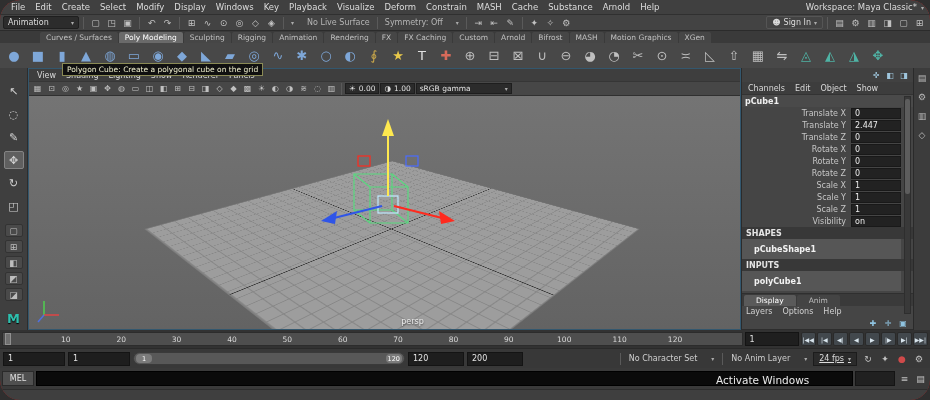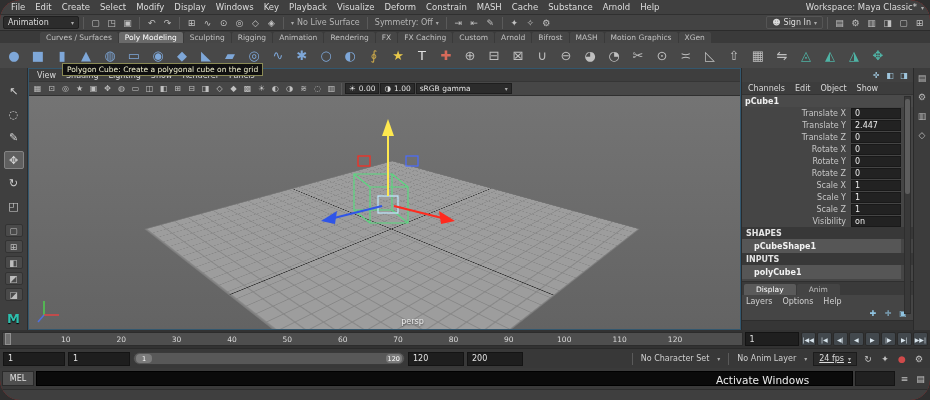--- a/index.html
+++ b/index.html
@@ -7,21 +7,21 @@
 .app{position:relative;width:930px;height:400px;background:#b91c1c;color:#c8c8c8;font-size:8px;display:flex;flex-direction:column;overflow:hidden;border-radius:20px;}
 .menubar{height:14px;background:#404040;display:flex;align-items:center;padding:0 6px;flex:0 0 auto;}
 .mb-item{padding:0 5px;font-size:8.5px;color:#dcdcdc;white-space:nowrap;}
 .mb-right{margin-left:auto;display:flex;align-items:center;gap:4px;color:#dcdcdc;font-size:8.5px;}
 .caret{font-size:6px;color:#aaa;}
 .statusline{height:17px;background:#434343;border-top:1px solid #303030;border-bottom:1px solid #2b2b2b;display:flex;align-items:center;padding:0 3px;gap:2px;flex:0 0 auto;}
 .menuset{width:76px;height:13px;background:#2c2c2c;border:1px solid #1f1f1f;border-radius:2px;display:flex;align-items:center;justify-content:space-between;padding:0 4px;color:#ddd;}
 .vsep{width:1px;height:12px;background:#5a5a5a;margin:0 2px;}
 .icon-group{display:flex;align-items:center;gap:1px;}
 .icon{width:15px;height:15px;display:flex;align-items:center;justify-content:center;font-size:9px;color:#c2c2c2;border-radius:2px;}
-.live-surface,.symmetry{display:flex;align-items:center;gap:3px;color:#b5b5b5;padding:0 3px;white-space:nowrap;}
+.live-surface,.symmetry{display:flex;align-items:center;gap:13px;color:#b5b5b5;padding:0 3px;white-space:nowrap;}
 .spacer{flex:1;}
 .signin{display:flex;align-items:center;gap:3px;color:#ddd;padding:0 5px;border:1px solid #555;border-radius:2px;height:13px;}
 .shelf-tabs{height:12px;background:#3a3a3a;display:flex;align-items:flex-end;padding-left:40px;flex:0 0 auto;overflow:hidden;}
 .shelf-tab{font-size:7.5px;color:#c0c0c0;background:#464646;padding:1px 6px;margin-right:1px;border-radius:2px 2px 0 0;white-space:nowrap;}
 .shelf-tab.active{background:#6a6a6a;color:#fff;}
 .shelf-icons{height:25px;background:#484848;display:flex;align-items:center;padding:0 3px;gap:2px;flex:0 0 auto;overflow:hidden;}
 .shelf-icon{width:22px;height:22px;display:flex;align-items:center;justify-content:center;font-size:13px;border-radius:3px;flex:0 0 auto;}
 .main{flex:1;display:flex;min-height:0;}
 .toolbox{width:28px;background:#3f3f3f;border-right:1px solid #2d2d2d;display:flex;flex-direction:column;align-items:center;padding:14px 0 4px;gap:5px;}
 .tool{width:20px;height:18px;display:flex;align-items:center;justify-content:center;font-size:11px;color:#cfcfcf;border-radius:2px;}
@@ -50,21 +50,21 @@
 .channelbox{width:172px;background:#454545;border-left:1px solid #2b2b2b;display:flex;flex-direction:column;position:relative;font-size:8px;}
 .cb-top{height:14px;display:flex;justify-content:flex-end;align-items:center;gap:2px;padding:0 3px;background:#414141;}
 .cb-top .icon{width:12px;height:12px;font-size:8px;color:#9fc6dd;}
 .cb-menus{height:13px;background:#3d3d3d;display:flex;align-items:center;padding-left:2px;gap:2px;border-bottom:1px solid #333;}
 .cb-menu{padding:0 4px;color:#d8d8d8;}
 .cb-node{height:12px;display:flex;align-items:center;padding-left:3px;font-weight:bold;color:#f0f0f0;background:#4a4a4a;}
 .cb-row{height:12px;display:flex;align-items:center;padding-left:36px;}
 .cb-label{flex:1;text-align:right;padding-right:5px;color:#c6c6c6;}
 .cb-value{width:50px;height:11px;background:#222;border:1px solid #191919;color:#ececec;display:flex;align-items:center;padding:0 3px;margin-right:12px;}
 .cb-header{height:12px;display:flex;align-items:center;padding-left:4px;font-weight:bold;color:#e4e4e4;background:#383838;}
-.cb-subnode{height:14px;display:flex;align-items:center;padding-left:12px;font-weight:bold;color:#f2f2f2;background:#565656;margin-right:12px;}
+.cb-subnode{height:20px;display:flex;align-items:center;padding-left:12px;font-weight:bold;color:#f2f2f2;background:#565656;margin-right:12px;}
 .cb-scroll{position:absolute;right:2px;top:28px;width:7px;height:218px;background:#393939;border:1px solid #2e2e2e;}
 .cb-scroll-thumb{position:absolute;left:0;right:0;top:2px;height:95px;background:#5d5d5d;border-radius:2px;}
 .layer-editor{margin-top:2px;display:flex;flex-direction:column;flex:1;border-top:1px solid #2f2f2f;min-height:0;}
 .le-tabs{height:13px;display:flex;align-items:flex-end;background:#3a3a3a;padding-left:2px;gap:1px;}
 .le-tab{padding:1px 12px;background:#444;color:#bbb;font-size:7.5px;border-radius:2px 2px 0 0;}
 .le-tab.active{background:#5a5a5a;color:#fff;}
 .le-menus{height:12px;display:flex;align-items:center;gap:2px;background:#454545;}
 .le-menu{padding:0 4px;color:#d0d0d0;}
 .le-icons{height:13px;display:flex;justify-content:flex-end;align-items:center;gap:3px;padding-right:4px;background:#454545;}
 .le-icons .icon{width:12px;height:12px;font-size:8px;color:#8fc3e0;}
@@ -77,21 +77,21 @@
 .ts-marker{position:absolute;left:2px;top:0;bottom:0;width:6px;background:#6f6f6f;border:1px solid #909090;}
 .ts-current{width:54px;height:14px;background:#1f1f1f;border:1px solid #141414;color:#e0e0e0;display:flex;align-items:center;padding:0 4px;}
 .ts-controls{display:flex;align-items:center;gap:1px;}
 .pb-btn{min-width:15px;height:14px;display:flex;align-items:center;justify-content:center;font-size:6px;color:#d8e4ec;background:#42484d;border:1px solid #2a2a2a;border-radius:2px;padding:0 1px;white-space:nowrap;}
 .rangeslider{height:20px;background:#383838;border-top:1px solid #2a2a2a;display:flex;align-items:center;gap:3px;padding:0 3px;flex:0 0 auto;}
 .field{height:14px;background:#1e1e1e;border:1px solid #141414;color:#e4e4e4;display:flex;align-items:center;padding:0 4px;}
 .w62{width:62px;}
 .w58{width:56px;}
 .range-track{width:272px;height:13px;background:#585858;border:1px solid #3a3a3a;border-radius:7px;display:flex;align-items:center;justify-content:space-between;padding:0 2px;}
 .range-handle{min-width:16px;height:9px;background:#7b7b7b;border-radius:4px;color:#fff;font-size:6.5px;display:flex;align-items:center;justify-content:center;padding:0 2px;}
-.dropdown{display:flex;align-items:center;gap:8px;color:#cfcfcf;padding:0 3px;white-space:nowrap;}
+.dropdown{display:flex;align-items:center;gap:14px;color:#cfcfcf;padding:0 3px;white-space:nowrap;}
 .fps-box{height:14px;background:#2b2b2b;border:1px solid #1c1c1c;display:flex;align-items:center;gap:4px;padding:0 5px;color:#ddd;white-space:nowrap;text-decoration:underline;}
 .rangeslider .icon{width:16px;height:15px;font-size:9px;}
 .commandline{height:21px;background:#3a3a3a;display:flex;align-items:center;gap:2px;padding:0 2px;flex:0 0 auto;}
 .mel-label{width:32px;height:15px;background:#4f4f4f;border:1px solid #2a2a2a;color:#e0e0e0;display:flex;align-items:center;justify-content:center;font-size:8px;}
 .cmd-input{flex:1;height:15px;background:#0a0a0a;border:1px solid #000;}
 .cmd-result{width:40px;height:15px;background:#202020;border:1px solid #141414;}
 .helpline{height:11px;background:#3f3f3f;border-top:1px solid #2d2d2d;flex:0 0 auto;}
 .watermark{position:absolute;left:716px;top:374px;z-index:6;pointer-events:none;line-height:1.2;}
 .wm1{font-size:10.5px;color:#ebebeb;}
 .wm2{font-size:8px;color:#d2d2d2;}

